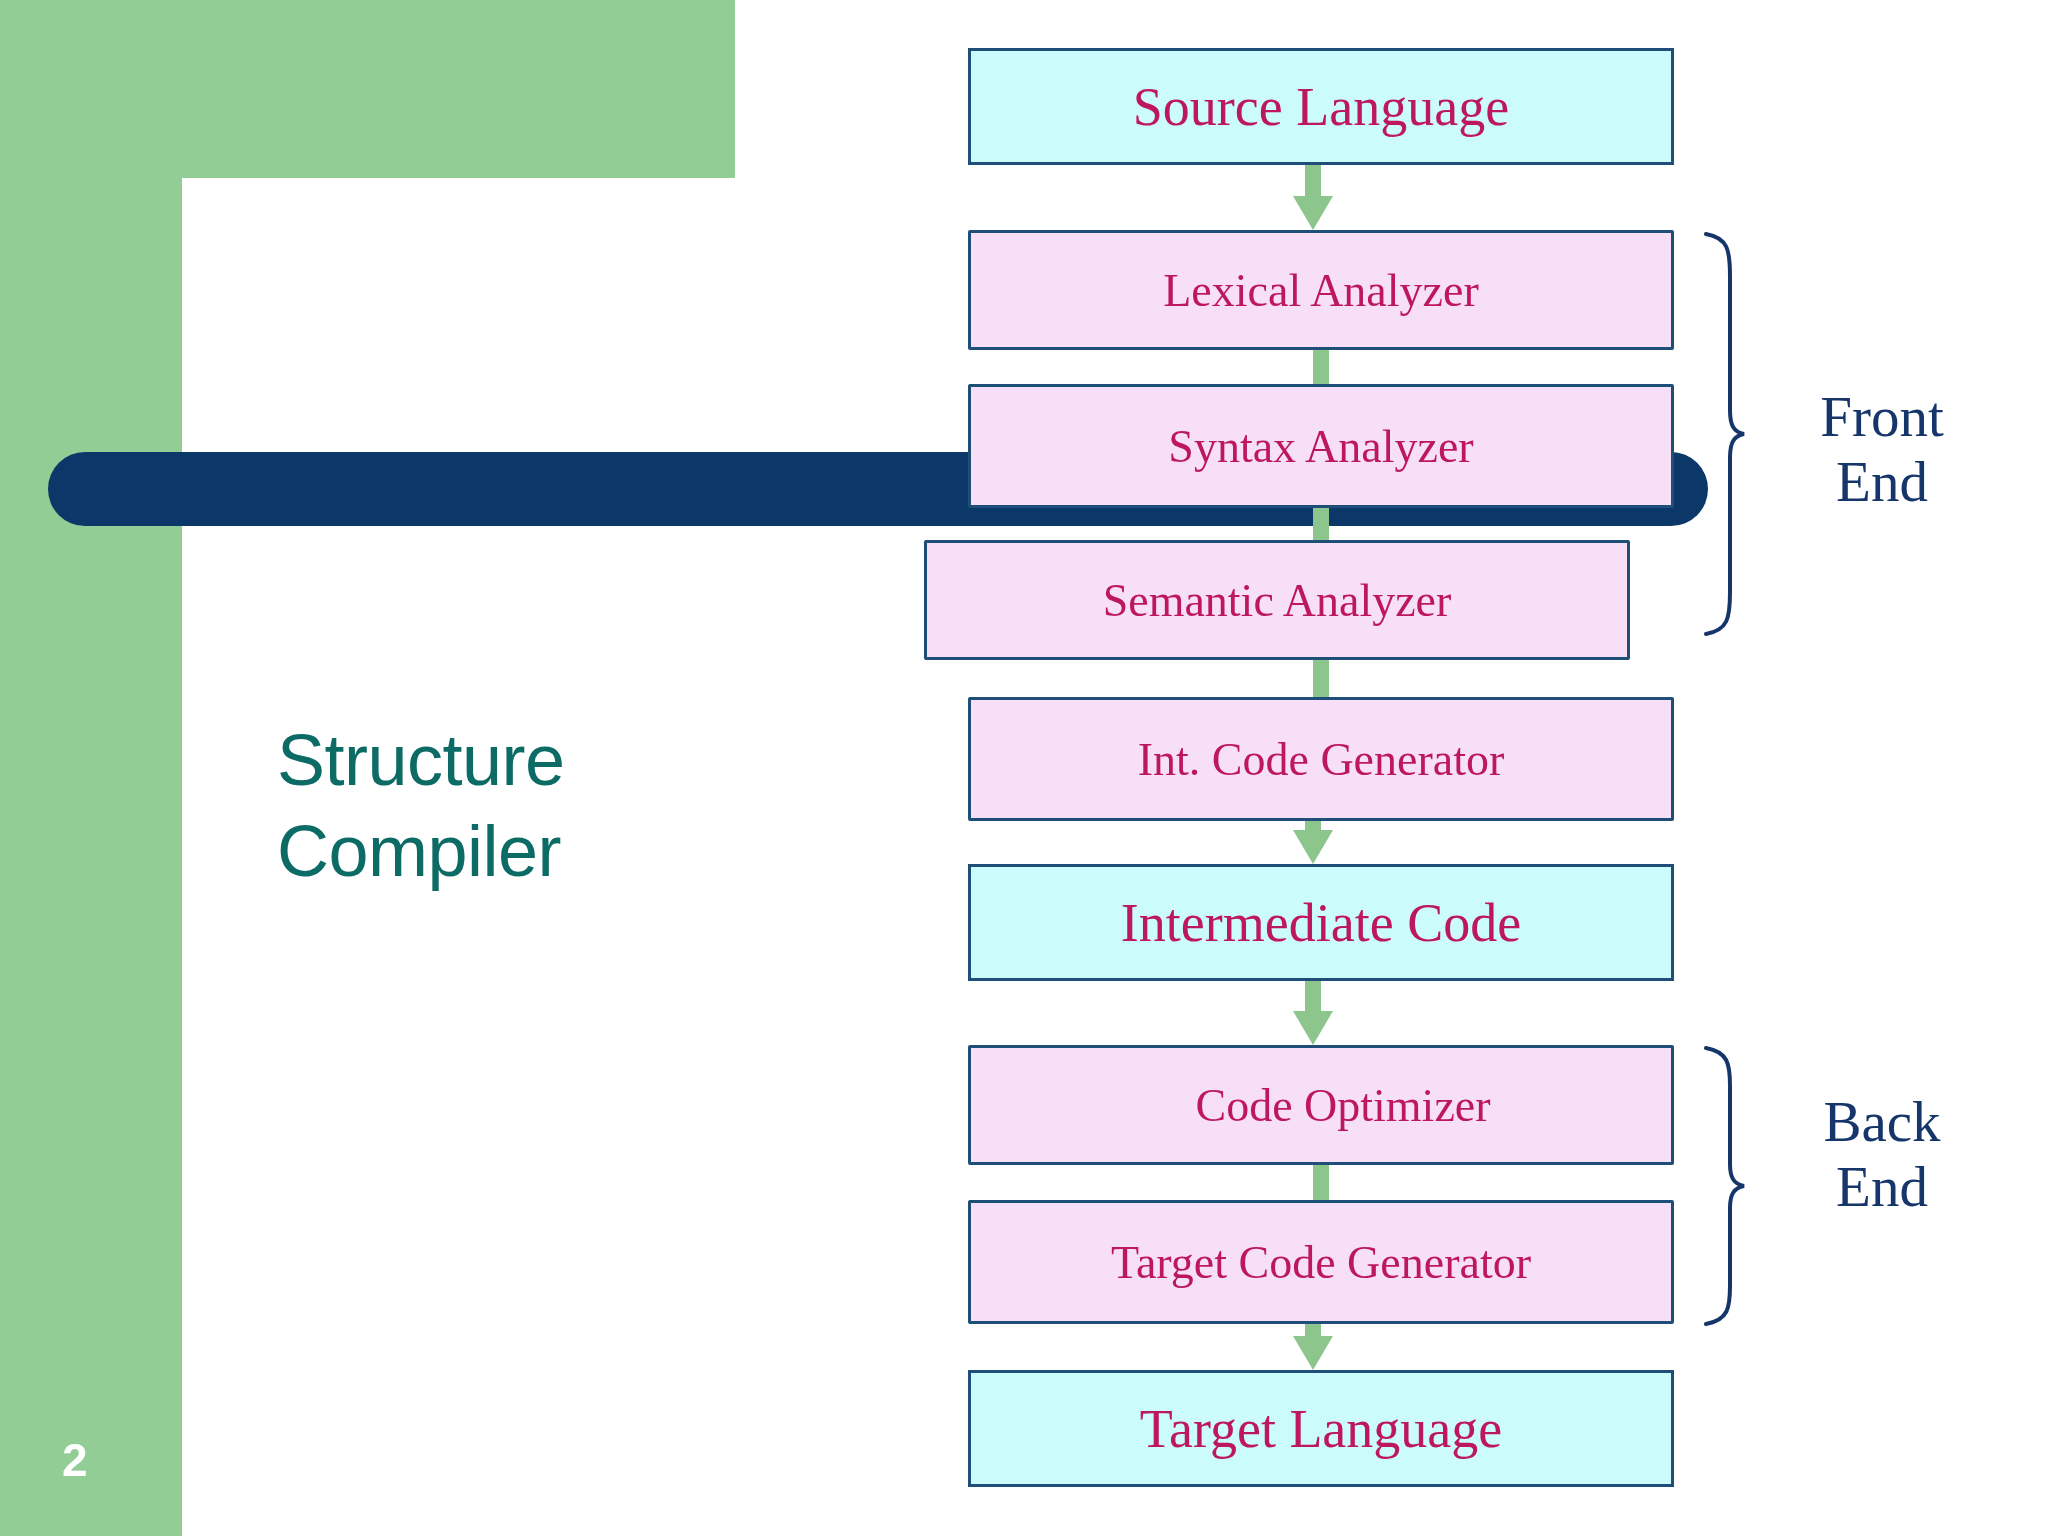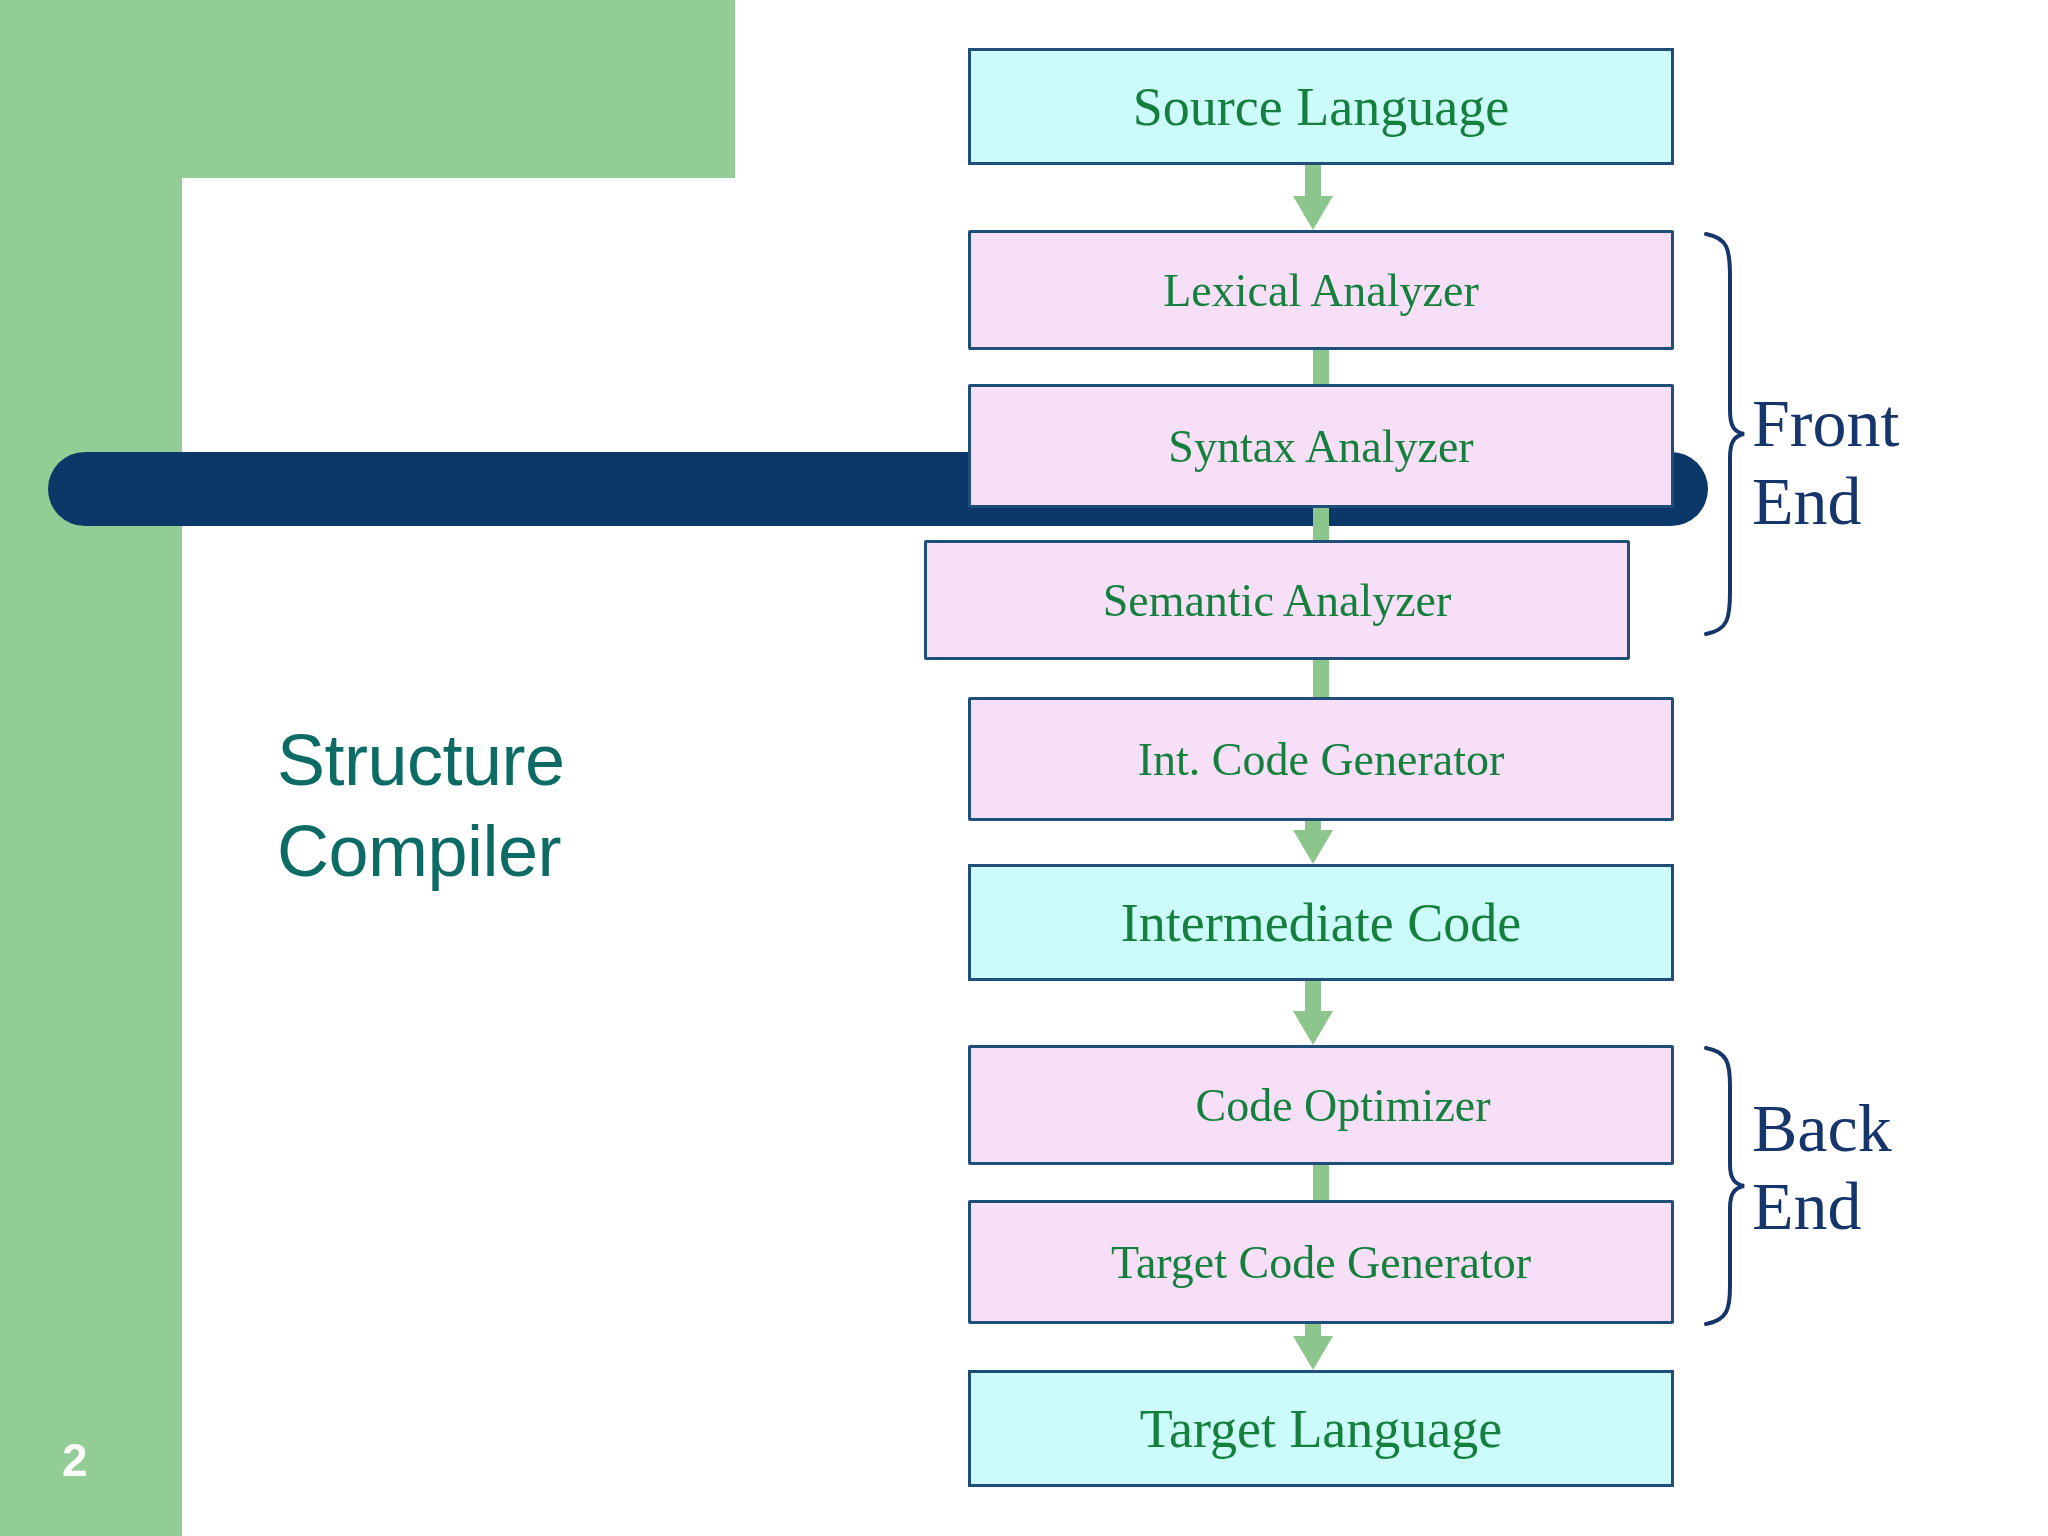--- a/index.html
+++ b/index.html
@@ -92,21 +92,21 @@
   }
 
   .node {
     position: absolute;
     box-sizing: border-box;
     display: flex;
     align-items: center;
     justify-content: center;
     border: 3px solid #1F4E79;
     font-family: "Liberation Serif", serif;
-    color: #15803d;
+    color: #be185d;
     white-space: nowrap;
   }
   .node.io {
     background: #CCFBFB;
     border-radius: 0;
     font-size: 54px;
   }
   .node.phase {
     background: #F7DFF7;
     border-radius: 2px;
@@ -168,23 +168,23 @@
   .brace { position: absolute; }
   .brace svg { display: block; }
 
   .brace-front { left: 1700px; top: 232px;  width: 46px; height: 404px; }
   .brace-back  { left: 1700px; top: 1046px; width: 46px; height: 280px; }
 
   .group-label {
     position: absolute;
     font-family: "Liberation Serif", serif;
     color: #16366B;
-    font-size: 68px;
+    font-size: 57px;
     line-height: 1.14;
-    text-align: left;
+    text-align: center;
     white-space: nowrap;
   }
   .group-label .gline { display: block; }
   .label-front { left: 1752px; top: 385px;  width: 260px; }
   .label-back  { left: 1752px; top: 1090px; width: 260px; }
 </style>
 </head>
 <body>
 
 <div id="slide">

